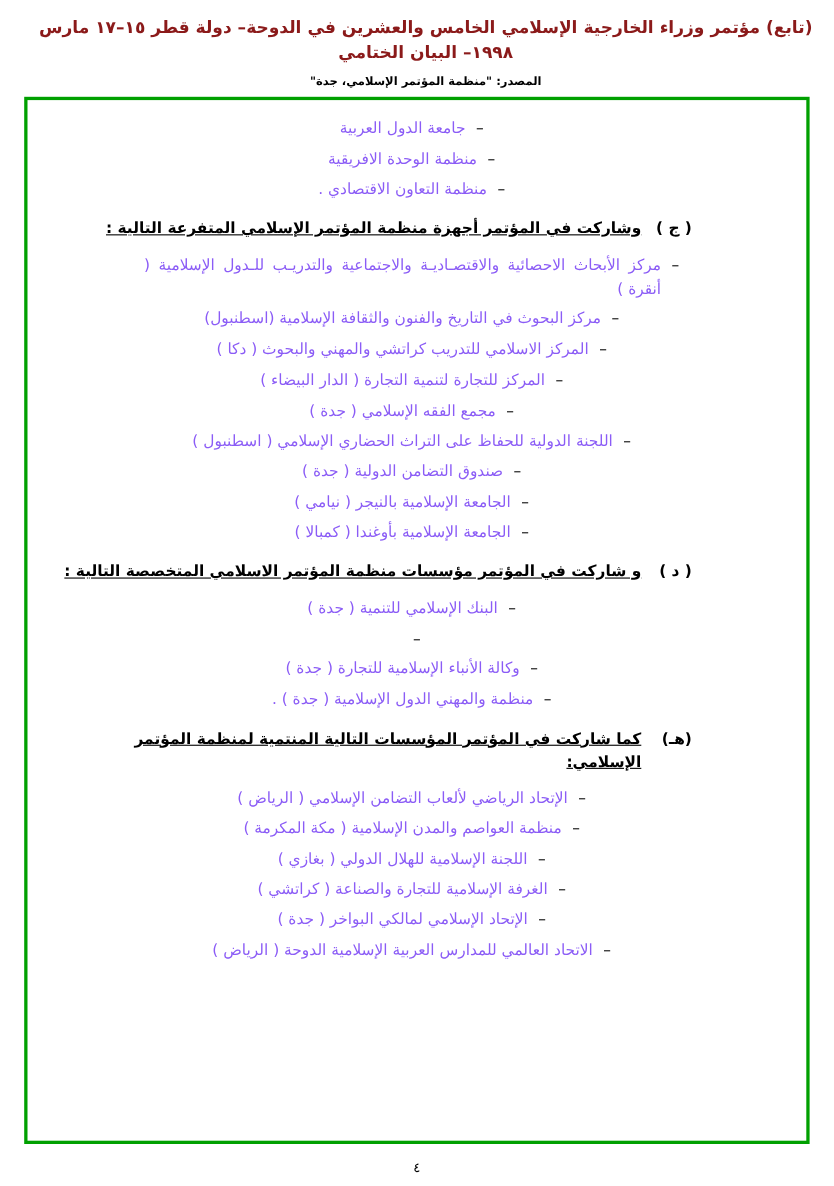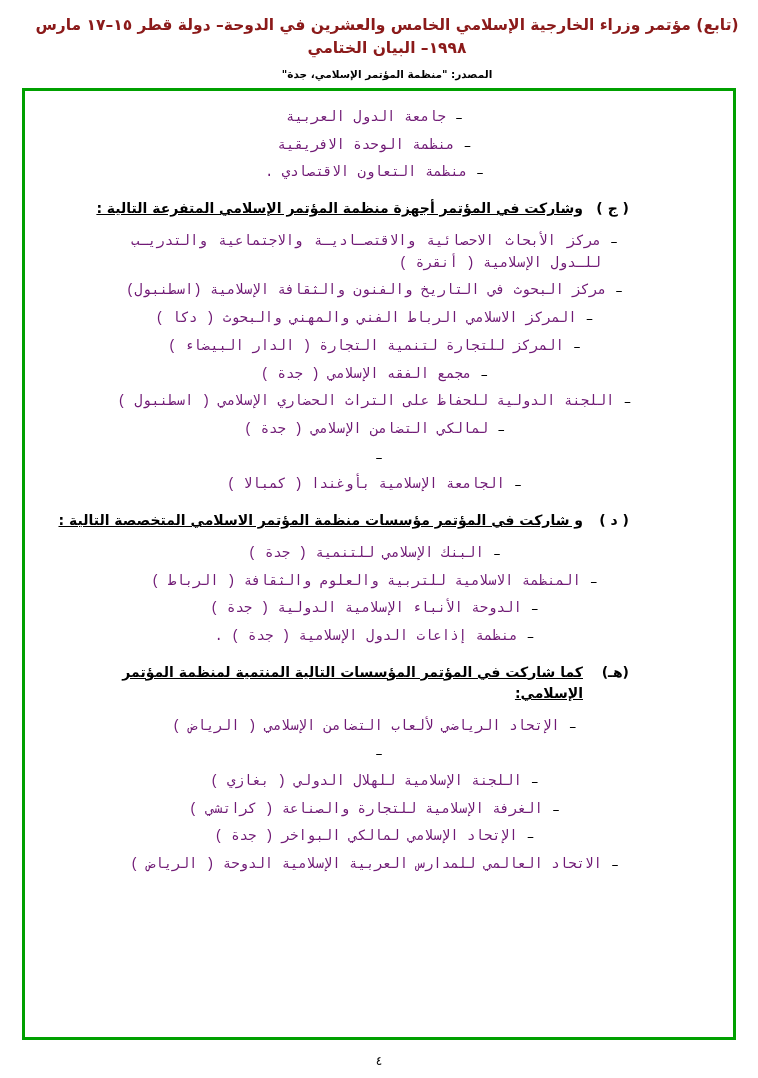--- a/index.html
+++ b/index.html
@@ -69,22 +69,21 @@
     font-size: 14px;
     line-height: 1.55;
     color: #000;
   }
   .bullet-line .txt {
     flex: 0 0 auto;
     max-width: 520px;
     font-size: 14px;
     line-height: 1.55;
     text-align: right;
-    color: #701a75;
-    font-family: Liberation Mono, monospace;
+    color: #8b5cf6;
   }
   .bullet-line.wide .txt {
     max-width: 470px;
     text-align: justify;
     text-align-last: right;
   }
 
   .section-head {
     display: flex;
     flex-direction: row;
@@ -160,81 +159,82 @@
         <div class="bullet-line wide">
           <span class="dash">–</span>
           <span class="txt">مركز الأبحاث الاحصائية والاقتصـاديـة والاجتماعية والتدريـب للـدول الإسلامية ( أنقرة )</span>
         </div>
         <div class="bullet-line">
           <span class="dash">–</span>
           <span class="txt">مركز البحوث في التاريخ والفنون والثقافة الإسلامية (اسطنبول)</span>
         </div>
         <div class="bullet-line">
           <span class="dash">–</span>
-          <span class="txt">المركز الاسلامي الرباط الفني والمهني والبحوث ( دكا )</span>
+          <span class="txt">المركز الاسلامي للتدريب كراتشي والمهني والبحوث ( دكا )</span>
         </div>
         <div class="bullet-line">
           <span class="dash">–</span>
           <span class="txt">المركز للتجارة لتنمية التجارة ( الدار البيضاء )</span>
         </div>
         <div class="bullet-line">
           <span class="dash">–</span>
           <span class="txt">مجمع الفقه الإسلامي ( جدة )</span>
         </div>
         <div class="bullet-line">
           <span class="dash">–</span>
           <span class="txt">اللجنة الدولية للحفاظ على التراث الحضاري الإسلامي ( اسطنبول )</span>
         </div>
         <div class="bullet-line">
           <span class="dash">–</span>
-          <span class="txt">لمالكي التضامن الإسلامي ( جدة )</span>
-        </div>
-        <div class="bullet-line">
-          <span class="dash">–</span>
+          <span class="txt">صندوق التضامن الدولية ( جدة )</span>
+        </div>
+        <div class="bullet-line">
+          <span class="dash">–</span>
+          <span class="txt">الجامعة الإسلامية بالنيجر ( نيامي )</span>
         </div>
         <div class="bullet-line">
           <span class="dash">–</span>
           <span class="txt">الجامعة الإسلامية بأوغندا ( كمبالا )</span>
         </div>
       </div>
 
       <div class="section-head">
         <span class="marker">( د )</span>
         <span class="head-txt"><span class="ul">و شاركت في المؤتمر مؤسسات منظمة المؤتمر الاسلامي المتخصصة التالية :</span></span>
       </div>
       <div class="group">
         <div class="bullet-line">
           <span class="dash">–</span>
           <span class="txt">البنك الإسلامي للتنمية ( جدة )</span>
         </div>
         <div class="bullet-line">
           <span class="dash">–</span>
-          <span class="txt">المنظمة الاسلامية للتربية والعلوم والثقافة ( الرباط )</span>
-        </div>
-        <div class="bullet-line">
-          <span class="dash">–</span>
-          <span class="txt">الدوحة الأنباء الإسلامية الدولية ( جدة )</span>
-        </div>
-        <div class="bullet-line">
-          <span class="dash">–</span>
-          <span class="txt">منظمة إذاعات الدول الإسلامية ( جدة ) .</span>
+        </div>
+        <div class="bullet-line">
+          <span class="dash">–</span>
+          <span class="txt">وكالة الأنباء الإسلامية للتجارة ( جدة )</span>
+        </div>
+        <div class="bullet-line">
+          <span class="dash">–</span>
+          <span class="txt">منظمة والمهني الدول الإسلامية ( جدة ) .</span>
         </div>
       </div>
 
       <div class="section-head">
         <span class="marker">(هـ)</span>
         <span class="head-txt"><span class="ul">كما شاركت في المؤتمر المؤسسات التالية المنتمية لمنظمة المؤتمر الإسلامي:</span></span>
       </div>
       <div class="group">
         <div class="bullet-line">
           <span class="dash">–</span>
           <span class="txt">الإتحاد الرياضي لألعاب التضامن الإسلامي ( الرياض )</span>
         </div>
         <div class="bullet-line">
           <span class="dash">–</span>
+          <span class="txt">منظمة العواصم والمدن الإسلامية ( مكة المكرمة )</span>
         </div>
         <div class="bullet-line">
           <span class="dash">–</span>
           <span class="txt">اللجنة الإسلامية للهلال الدولي ( بغازي )</span>
         </div>
         <div class="bullet-line">
           <span class="dash">–</span>
           <span class="txt">الغرفة الإسلامية للتجارة والصناعة ( كراتشي )</span>
         </div>
         <div class="bullet-line">

